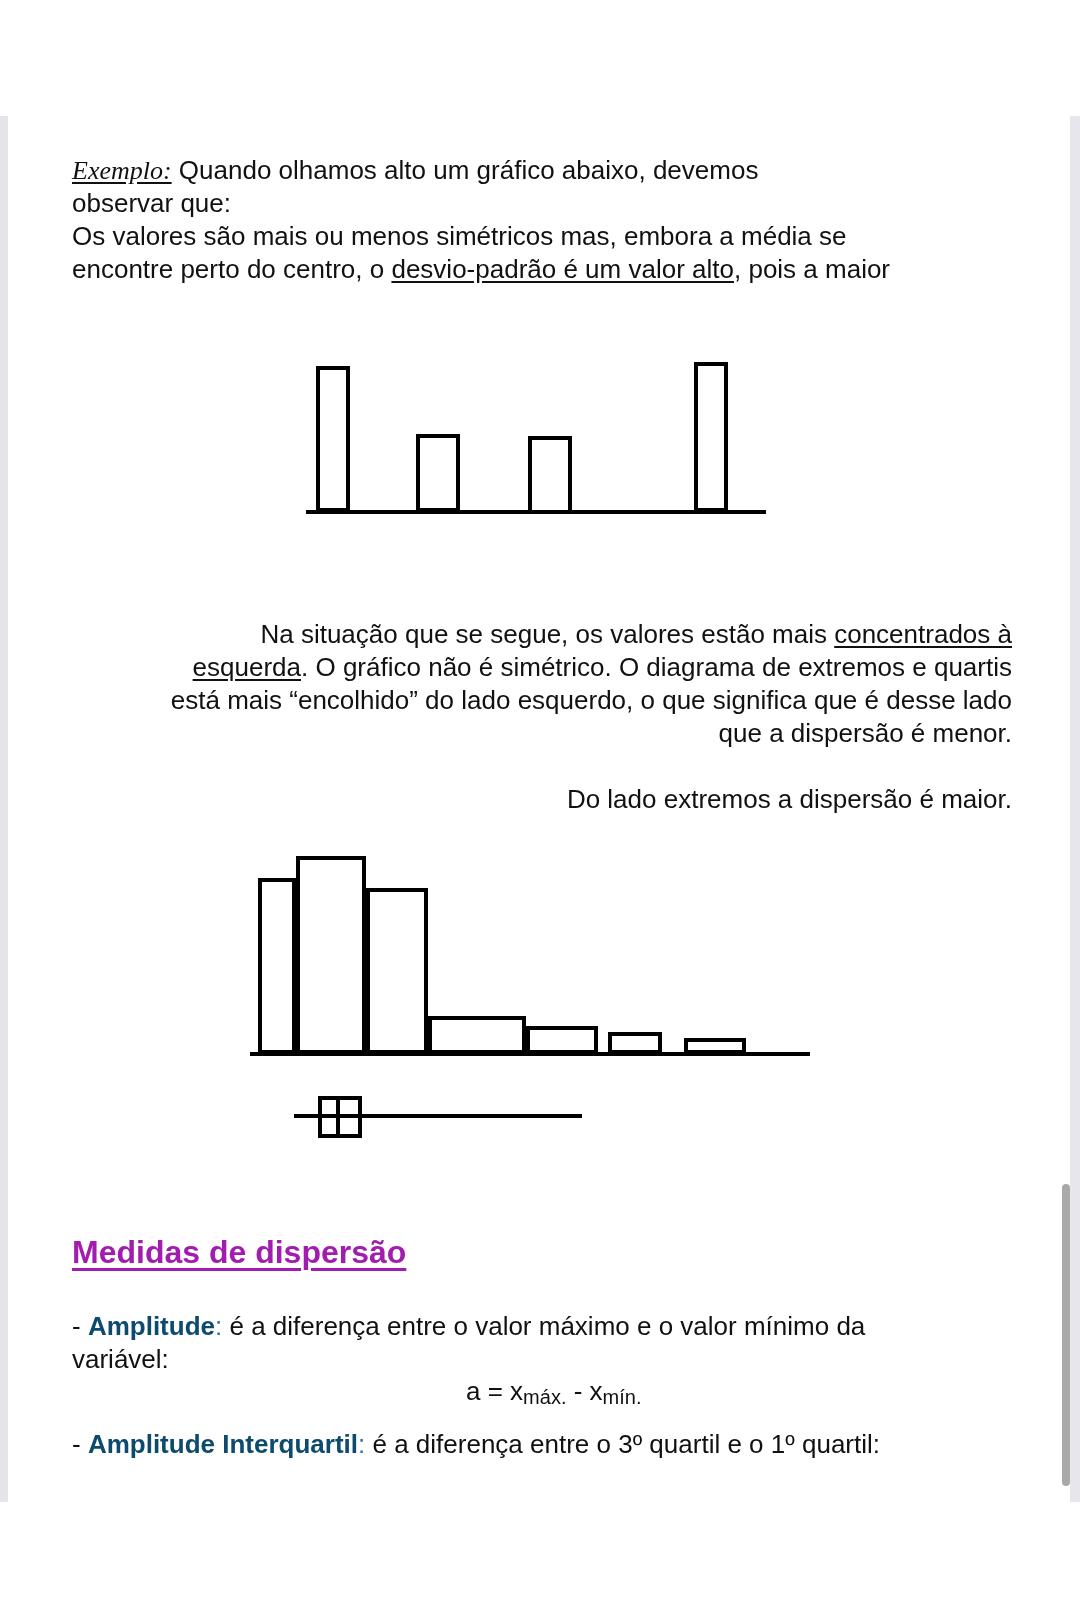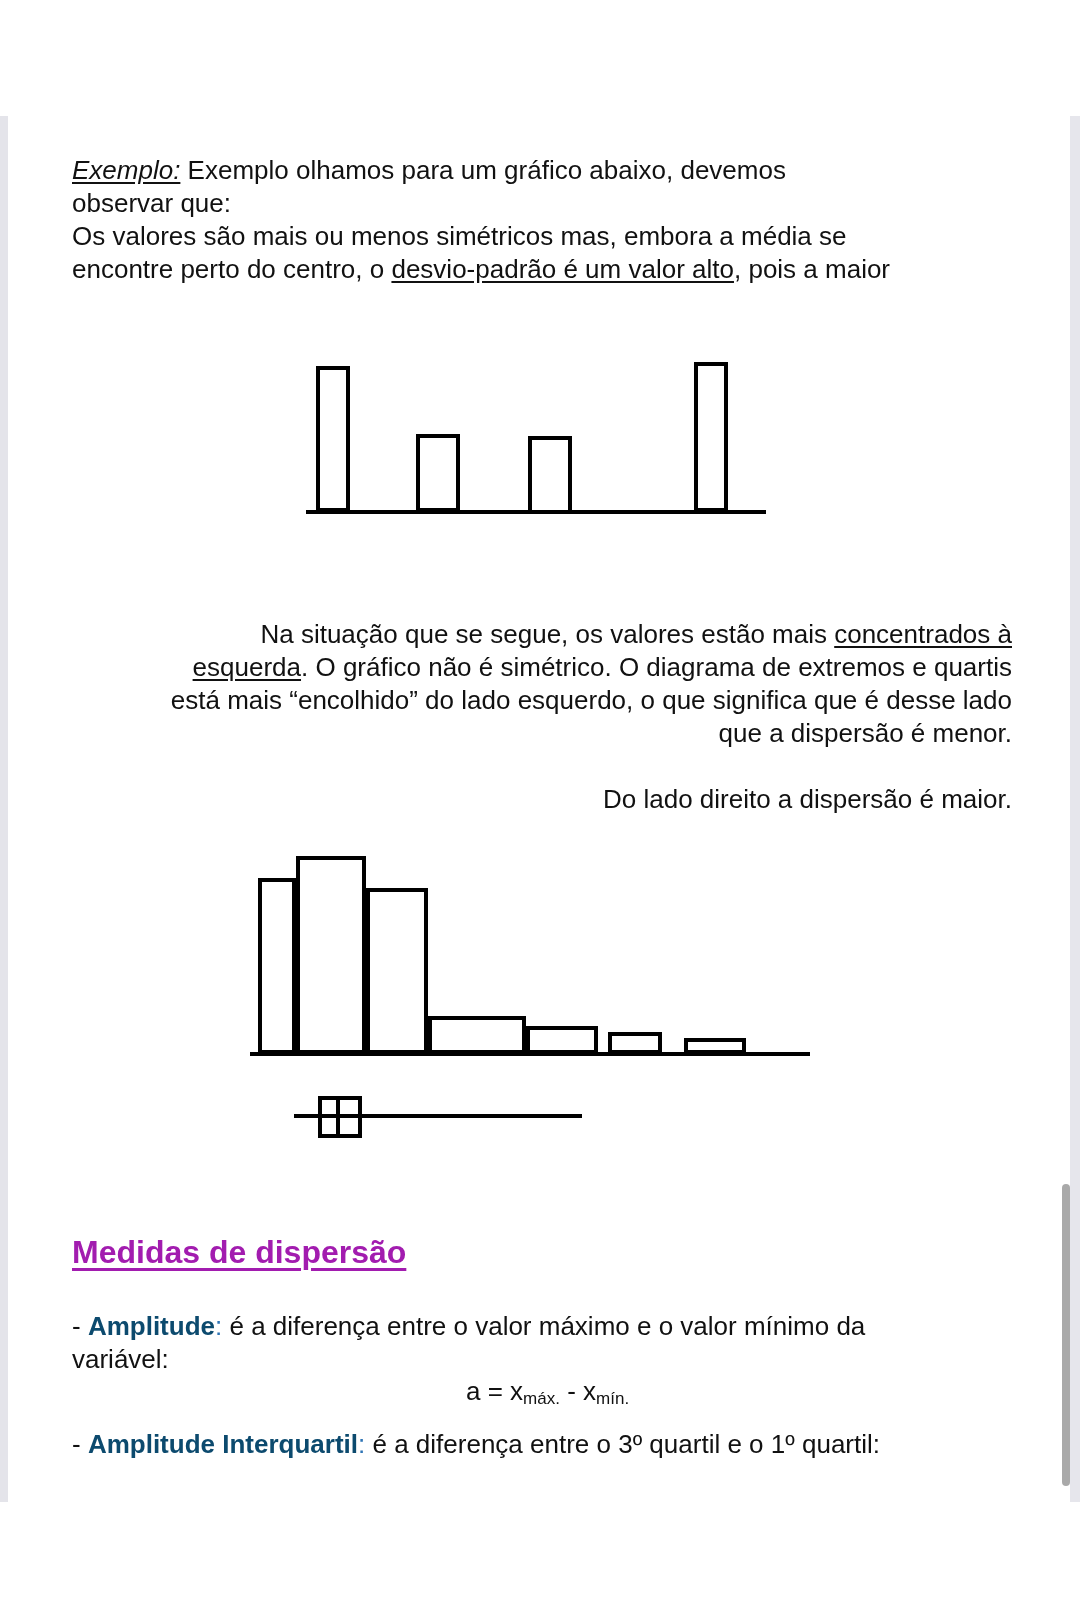--- a/index.html
+++ b/index.html
@@ -6,61 +6,61 @@
   body { width: 1080px; height: 1620px; position: relative; overflow: hidden;
          font-family: "Liberation Sans", sans-serif; color: #111; }
   .page-frame { position: absolute; left: 0; top: 116px; width: 1080px; height: 1386px; background: #fff; }
   .left-edge { position: absolute; left: 0; top: 0; width: 8px; height: 100%; background: #e4e4ea; }
   .scroll-track { position: absolute; right: 0; top: 0; width: 10px; height: 100%; background: #e6e6ec; }
   .scroll-thumb { position: absolute; right: 10px; top: 1068px; width: 8px; height: 302px;
                   background: #a9a9a9; border-radius: 4px; }
   .content { position: absolute; left: 72px; top: 0; width: 940px; }
   p { margin: 0; font-size: 26px; line-height: 33px; }
   .u { text-decoration: underline; text-underline-offset: 3px; }
-  .it { font-style: italic; }
+  .it { font-style: italic; font-family: Liberation Serif, serif; }
   .blue { color: #0c4a6e; font-weight: bold; }
   .blue-n { color: #2e74b5; }
   .heading { position: absolute; left: 72px; font-size: 32px; font-weight: bold; color: #a21caf;
              text-decoration: underline; text-underline-offset: 5px; text-decoration-thickness: 3px; }
   svg { position: absolute; }
   .formula { position: absolute; font-size: 26px; }
-  .formula sub { font-size: 17px; vertical-align: -4px; }
+  .formula sub { font-size: 20px; vertical-align: -4px; }
 </style>
 </head>
 <body>
 
 <div class="page-frame">
   <div class="left-edge"></div>
   <div class="scroll-track"></div>
   <div class="scroll-thumb"></div>
 </div>
 
 <div class="content" style="top:154px;">
-  <p><span class="it u">Exemplo:</span><span> Exemplo olhamos para um gráfico abaixo, devemos</span></p>
+  <p><span class="it u">Exemplo:</span><span> Quando olhamos alto um gráfico abaixo, devemos</span></p>
   <p>observar que:</p>
   <p>Os valores são mais ou menos simétricos mas, embora a média se</p>
   <p><span>encontre perto do centro, o </span><span class="u">desvio-padrão é um valor alto</span><span>, pois a maior</span></p>
 </div>
 
 <svg style="left:296px;top:360px;" width="470" height="175" viewBox="0 0 470 175">
   <g fill="none" stroke="#000" stroke-width="4">
     <rect x="22" y="8" width="30" height="142"></rect>
     <rect x="122" y="76" width="40" height="74"></rect>
     <rect x="234" y="78" width="40" height="74"></rect>
     <rect x="400" y="4" width="30" height="146"></rect>
   </g>
   <line x1="10" y1="152" x2="470" y2="152" stroke="#000" stroke-width="4"></line>
 </svg>
 
 <div class="content" style="top:618px;text-align:right;">
   <p><span>Na situação que se segue, os valores estão mais </span><span class="u">concentrados à</span></p>
   <p><span class="u">esquerda</span><span>. O gráfico não é simétrico. O diagrama de extremos e quartis</span></p>
   <p>está mais “encolhido” do lado esquerdo, o que significa que é desse lado</p>
   <p>que a dispersão é menor.</p>
-  <p style="margin-top:33px;">Do lado direito a dispersão é maior.</p>
+  <p style="margin-top:33px;">Do lado extremos a dispersão é maior.</p>
 </div>
 
 <svg style="left:250px;top:850px;" width="570" height="290" viewBox="0 0 570 290">
   <g fill="none" stroke="#000" stroke-width="4">
     <rect x="10" y="30" width="34" height="172"></rect>
     <rect x="48" y="8" width="66" height="194"></rect>
     <rect x="118" y="40" width="58" height="162"></rect>
     <rect x="180" y="168" width="94" height="34"></rect>
     <rect x="278" y="178" width="68" height="24"></rect>
     <rect x="360" y="184" width="50" height="18"></rect>

